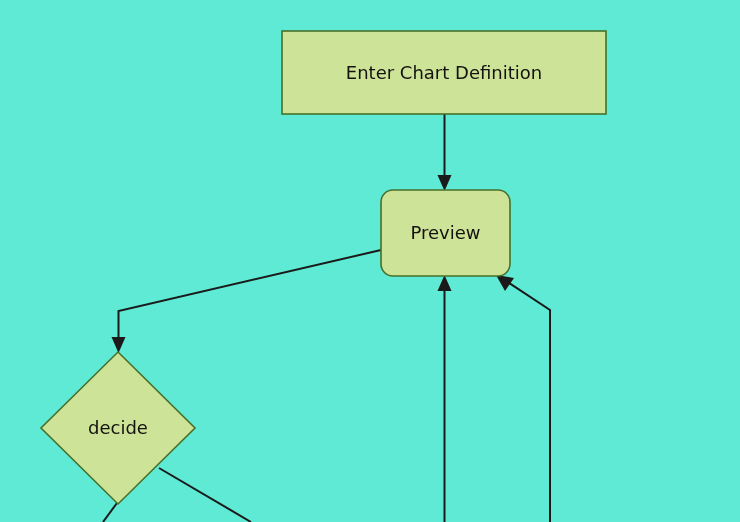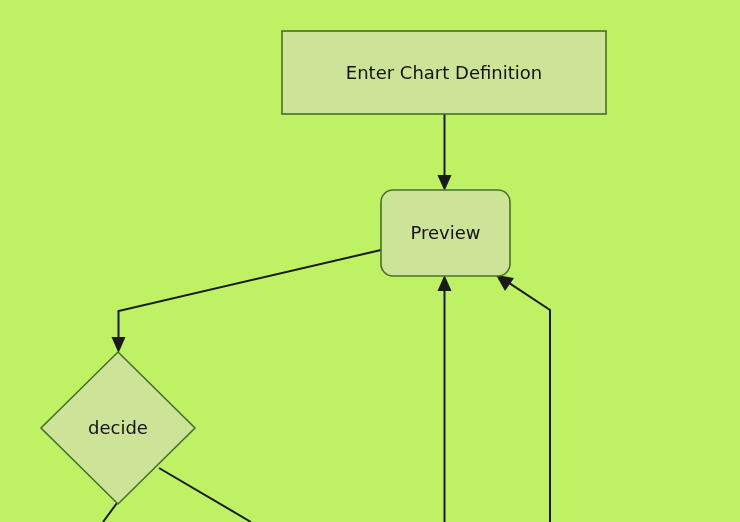--- a/index.html
+++ b/index.html
@@ -7,21 +7,21 @@
     padding: 0;
     background: #ffffff;
   }
   body {
     font-family: "DejaVu Sans", "Liberation Sans", sans-serif;
   }
   #diagram-canvas {
     position: relative;
     width: 740px;
     height: 522px;
-    background: #bef264;
+    background: #5eead4;
     overflow: hidden;
   }
   #flow-svg {
     position: absolute;
     top: 0;
     left: 0;
     width: 740px;
     height: 522px;
     display: block;
   }

